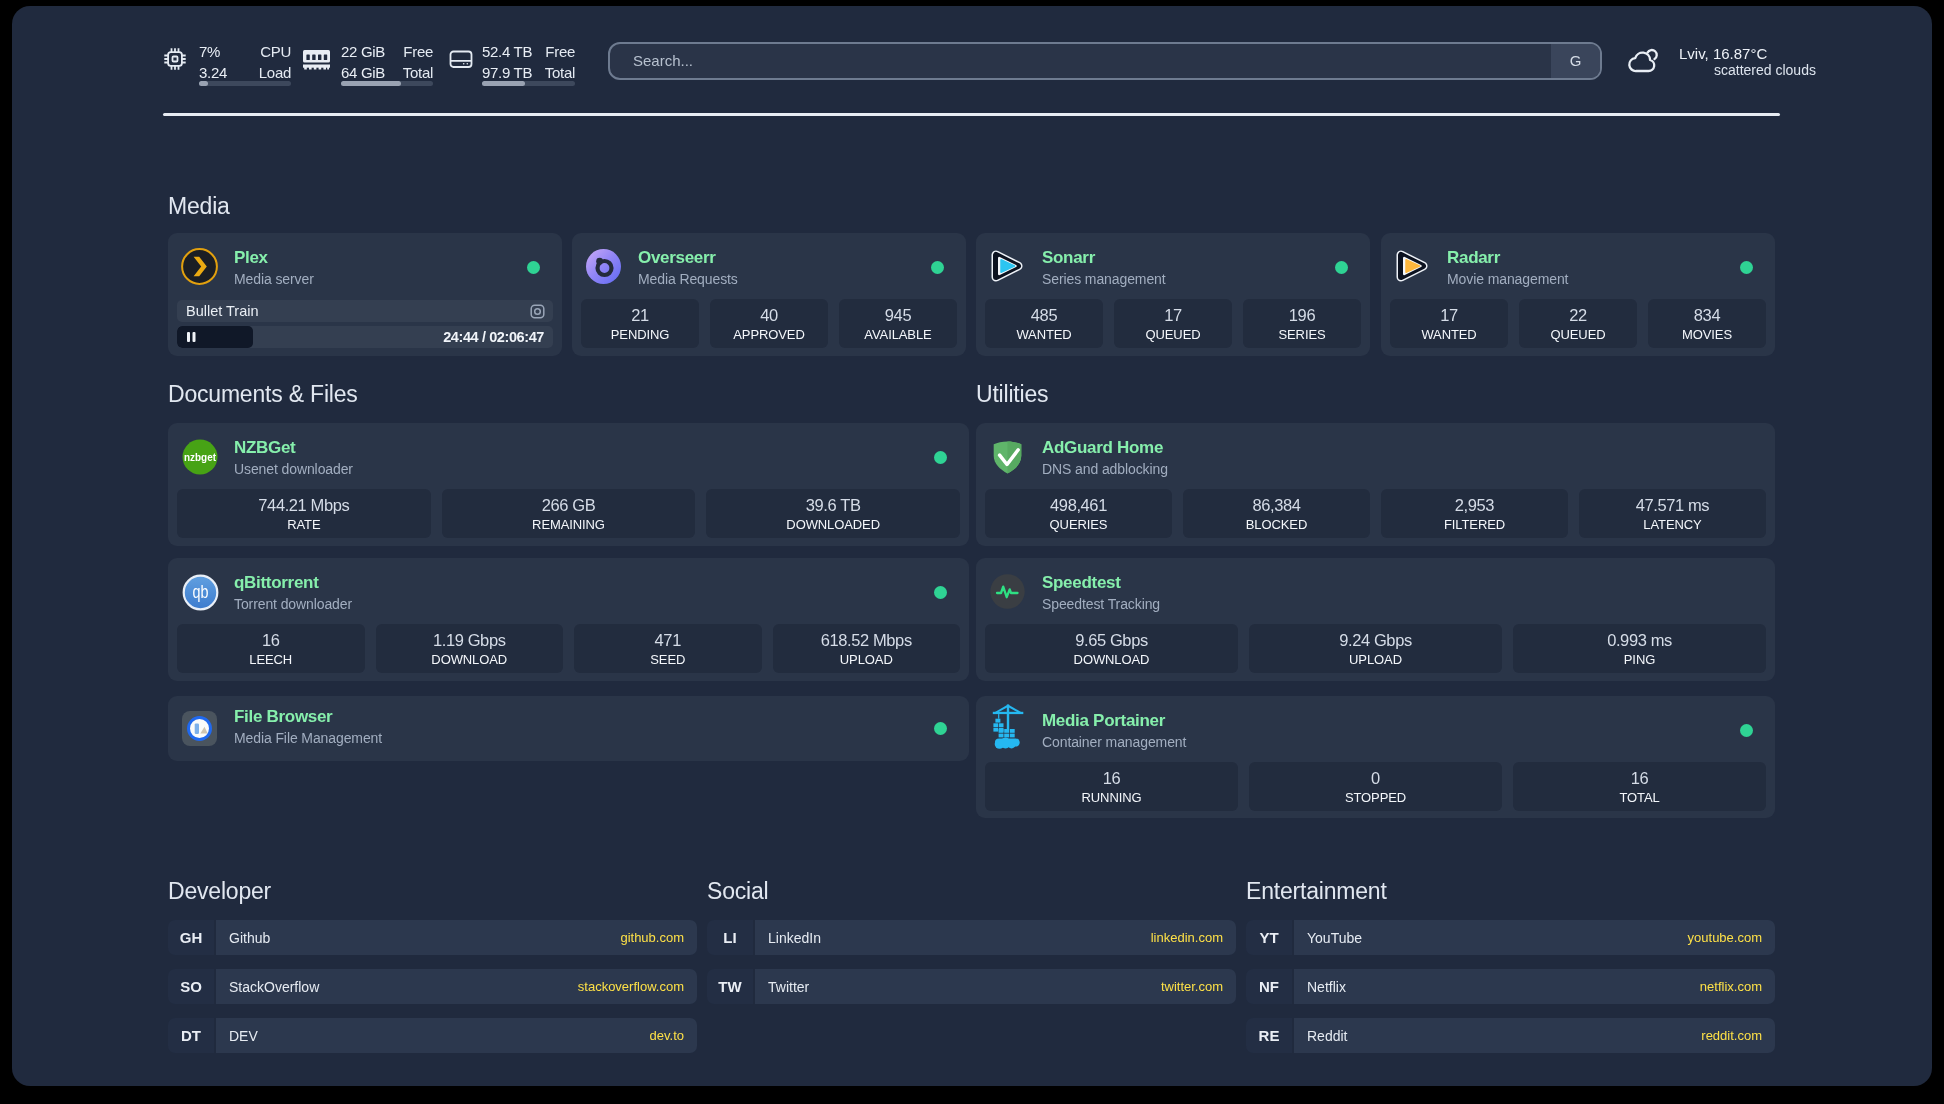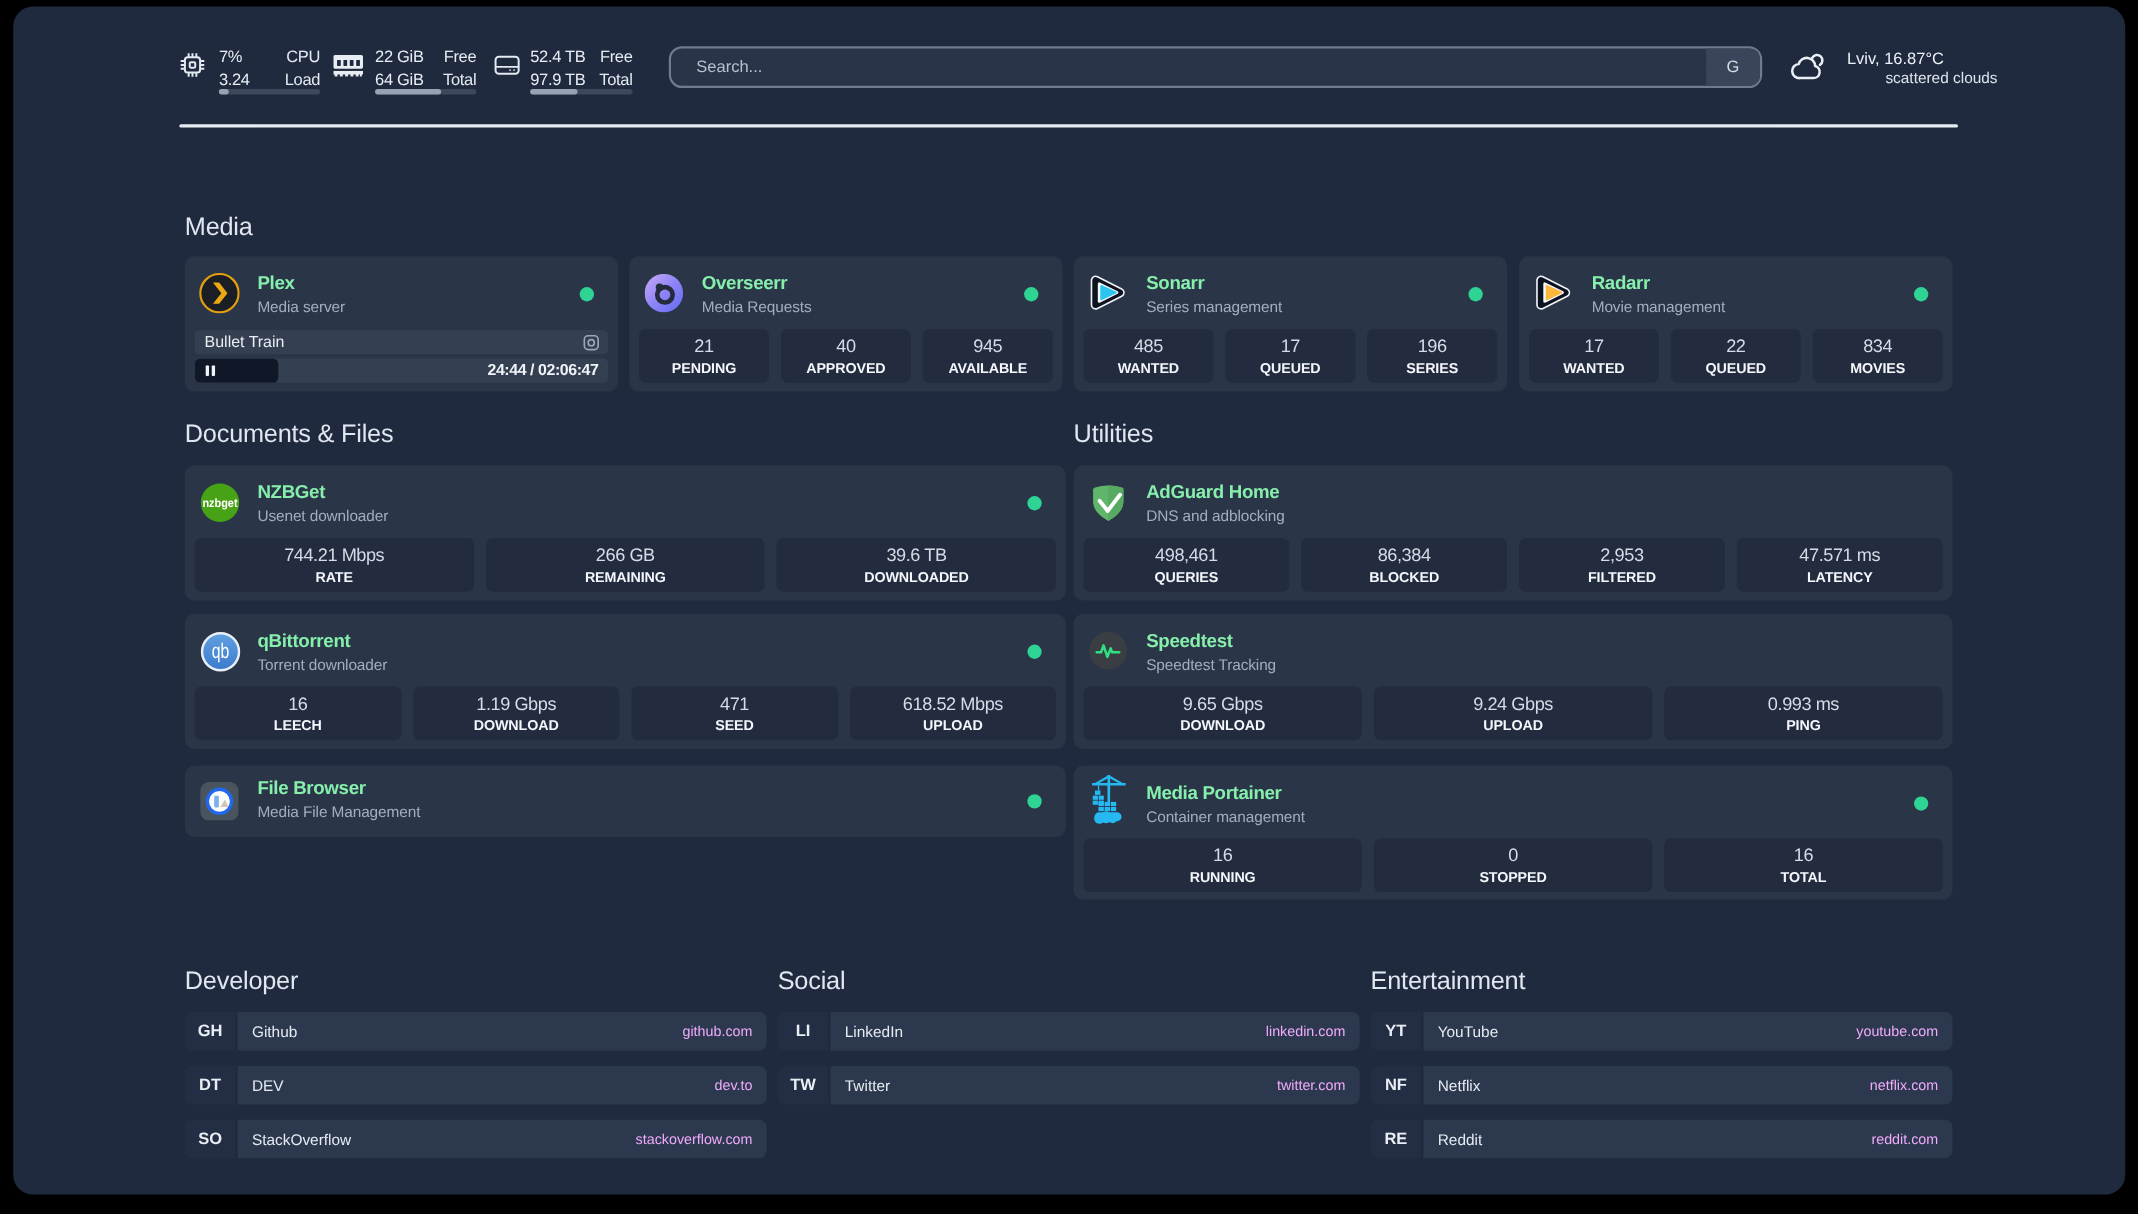--- a/index.html
+++ b/index.html
@@ -39,40 +39,40 @@
 .card .icon { position:absolute; left:14px; top:16px; width:35px; height:35px; }
 .card .ht { position:absolute; left:66px; top:15px; }
 .card .nm { font-size:17px; font-weight:600; line-height:20px; color:#86efac; letter-spacing:-0.3px; }
 .card .ds { font-size:14px; font-weight:400; line-height:21px; color:#a2aec0; letter-spacing:-0.1px; margin-top:1px; }
 .card .dot { position:absolute; right:22px; top:28px; width:13px; height:13px;
   border-radius:50%; background:#2fd394; }
 .stats { position:absolute; left:9px; right:9px; top:66px; height:49px;
   display:grid; grid-auto-flow:column; grid-auto-columns:1fr; gap:11px; }
 .stat { background:#222c3e; border-radius:6px; text-align:center; padding-top:5px; }
 .stat .v { font-size:16.5px; line-height:22px; color:#d5dce7; letter-spacing:-0.4px; }
-.stat .l { font-size:13px; font-weight:700; line-height:18px; color:#f4f7fb; letter-spacing:-0.1px; }
+.stat .l { font-size:13px; font-weight:400; line-height:18px; color:#f4f7fb; letter-spacing:-0.1px; }
 
 
 .prow { position:absolute; left:9px; right:9px; height:22px; border-radius:5px;
   background:rgba(255,255,255,0.05); }
 .prow.r1 { top:67px; }
 .prow.r2 { top:93px; overflow:hidden; }
 .prow .bt { position:absolute; left:9px; font-size:14.5px; line-height:22px; color:#e9eef4; }
 .prow .fill { position:absolute; left:0; top:0; bottom:0; width:76px; background:#101828; border-radius:5px; }
 .prow .time { position:absolute; right:9px; font-size:14.5px; font-weight:600; line-height:22px; color:#f0f4f9; letter-spacing:-0.4px; }
 
 
 .bmcol { position:absolute; top:914px; width:529px; }
 .bm { height:35px; margin-bottom:14px; display:flex; }
 .bm .ab { width:46px; margin-right:2px; background:#232e44; border-radius:7px 0 0 7px;
   color:#e9edf4; font-size:15px; font-weight:600; display:flex; align-items:center; justify-content:center; }
 .bm .pl { flex:1; background:#2c384e; border-radius:0 7px 7px 0; display:flex;
   align-items:center; padding:0 13px; }
 .bm .n { font-size:14px; font-weight:500; color:#e6ebf2; }
-.bm .u { margin-left:auto; font-size:13px; color:#f0abfc; }
+.bm .u { margin-left:auto; font-size:13px; color:#fde047; }
 </style>
 </head>
 <body>
 <div id="panel">
 
   <svg class="ticon" style="left:151px" width="24" height="24" viewBox="0 0 24 24" fill="none" stroke="#e4eaf2" stroke-width="1.8">
     <rect x="5.1" y="5.1" width="13.8" height="13.8" rx="2.6"></rect>
     <rect x="9.5" y="9.5" width="5" height="5" rx="1"></rect>
     <path d="M8.5 1.3V5M12 1.3V5M15.5 1.3V5M8.5 19v3.7M12 19v3.7M15.5 19v3.7M1.3 8.5H5M1.3 12H5M1.3 15.5H5M19 8.5h3.7M19 12h3.7M19 15.5h3.7"></path>
   </svg>
@@ -448,33 +448,33 @@
 
   <div class="bmcol" style="left:156px;">
     <div class="bm">
         <div class="ab">GH</div>
         <div class="pl">
           <span class="n">Github</span>
           <span class="u">github.com</span>
         </div>
       </div>
     <div class="bm">
+        <div class="ab">SO</div>
+        <div class="pl">
+          <span class="n">StackOverflow</span>
+          <span class="u">stackoverflow.com</span>
+        </div>
+      </div>
+    <div class="bm">
         <div class="ab">DT</div>
         <div class="pl">
           <span class="n">DEV</span>
           <span class="u">dev.to</span>
         </div>
       </div>
-    <div class="bm">
-        <div class="ab">SO</div>
-        <div class="pl">
-          <span class="n">StackOverflow</span>
-          <span class="u">stackoverflow.com</span>
-        </div>
-      </div>
   </div>
   <div class="bmcol" style="left:695px;">
     <div class="bm">
         <div class="ab">LI</div>
         <div class="pl">
           <span class="n">LinkedIn</span>
           <span class="u">linkedin.com</span>
         </div>
       </div>
     <div class="bm">

